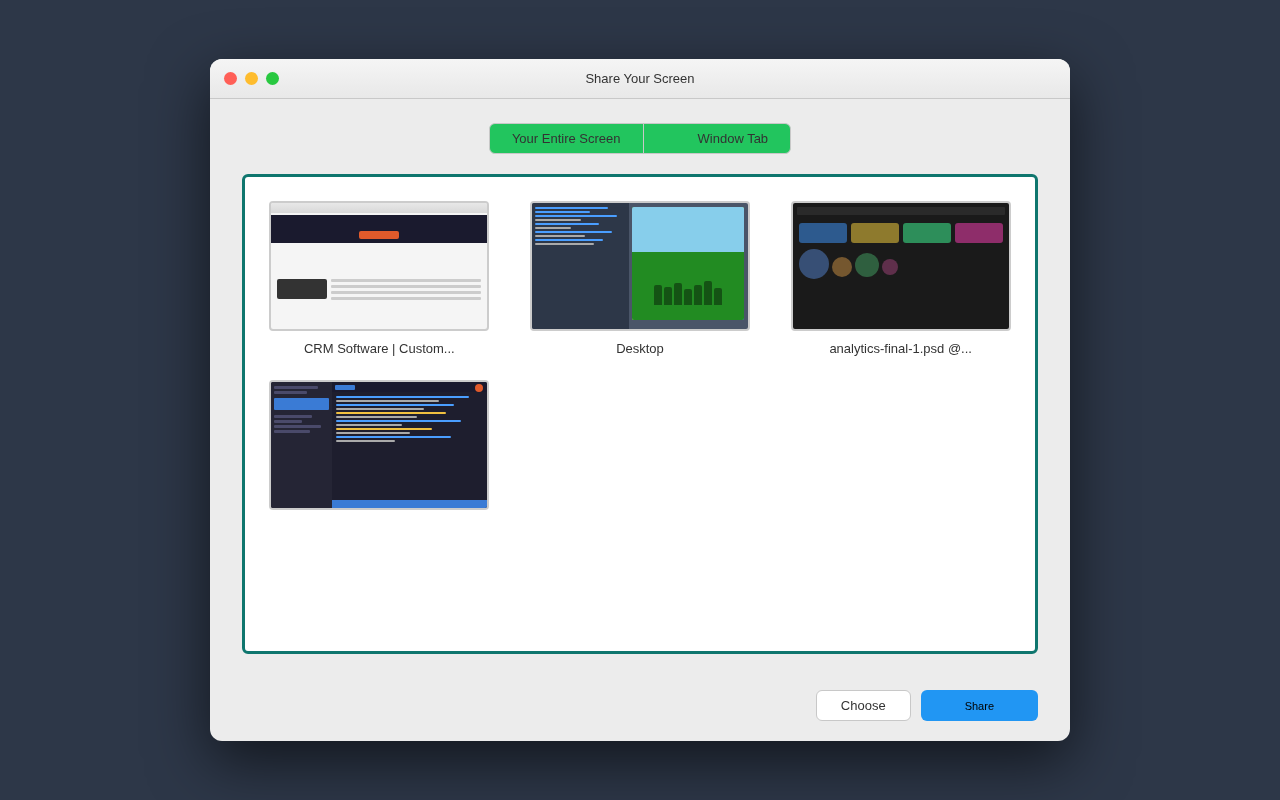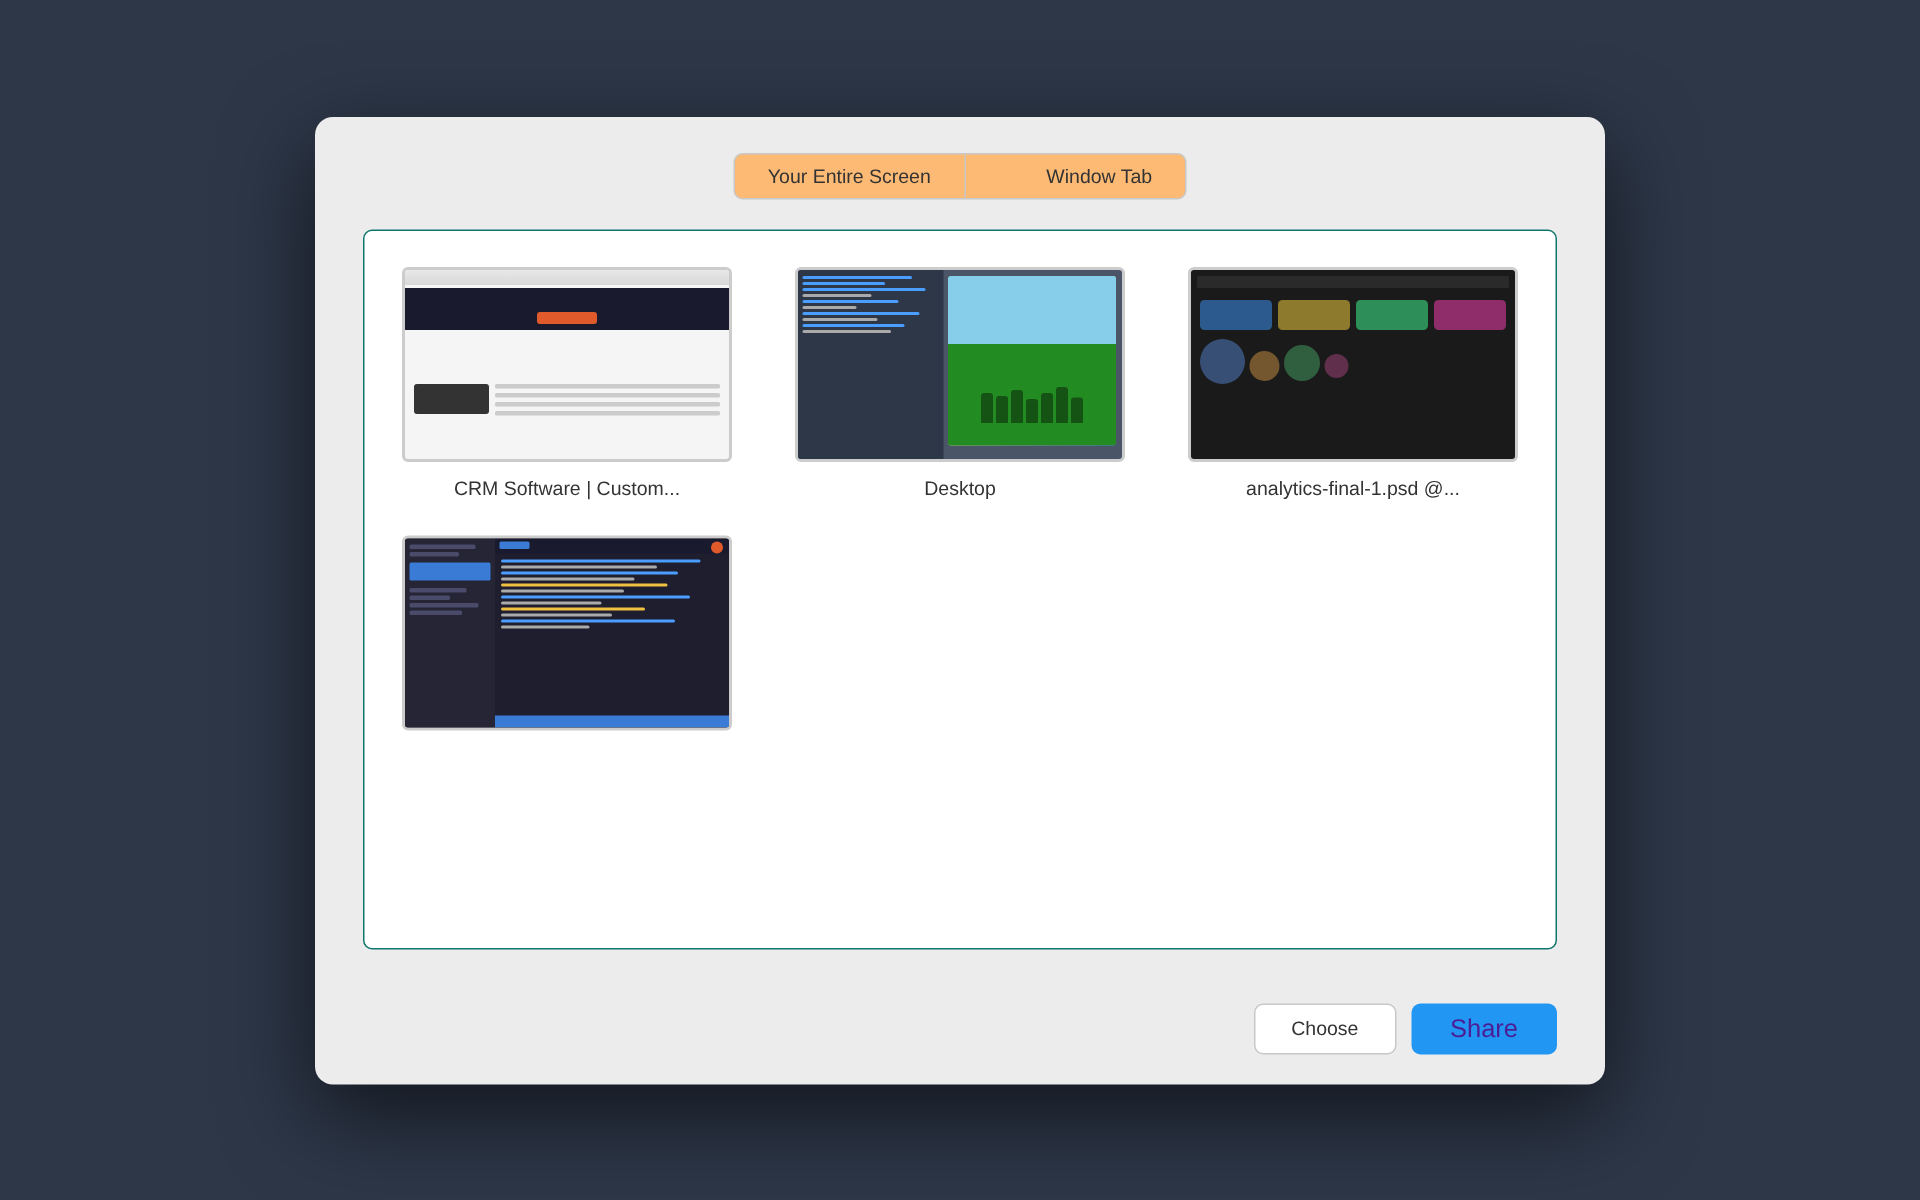--- a/index.html
+++ b/index.html
@@ -73,21 +73,21 @@
       display: flex;
       justify-content: center;
       margin-bottom: 20px;
     }
 
     .tabs-group {
       display: flex;
       border: 1px solid #c8c8c8;
       border-radius: 6px;
       overflow: hidden;
-      background: #fdba74;
+      background: #22c55e;
       gap: 32px;
     }
 
     .tab-btn {
       padding: 7px 22px;
       font-size: 13px;
       cursor: pointer;
       border: none;
       background: transparent;
       color: #333;
@@ -99,21 +99,21 @@
     }
 
     .tab-btn.active {
       background: #2196f3;
       color: white;
       font-weight: 500;
     }
 
     .content-area {
       background: white;
-      border: 1px solid #0f766e;
+      border: 3px solid #0f766e;
       border-radius: 6px;
       padding: 24px 20px;
       min-height: 480px;
     }
 
     .windows-grid {
       display: grid;
       grid-template-columns: repeat(3, 1fr);
       gap: 24px 32px;
     }
@@ -403,35 +403,43 @@
       padding: 7px 24px;
       border: 1px solid #c8c8c8;
       border-radius: 6px;
       background: white;
       font-size: 13px;
       cursor: pointer;
       color: #333;
     }
 
     .btn-share {
-      padding: 7px 26px;
+      padding: 7px 44px;
       border: none;
       border-radius: 6px;
       background: #2196f3;
-      font-size: 17px;
+      font-size: 11px;
       cursor: pointer;
-      color: #4c1d95;
+      color: #000000;
       font-weight: 500;
     }
   </style>
 </head>
 <body>
 
 <div class="dialog">
 
+  <div class="title-bar">
+    <div class="window-controls">
+      <button class="control-btn control-close"></button>
+      <button class="control-btn control-minimize"></button>
+      <button class="control-btn control-maximize"></button>
+    </div>
+    <span class="title-text">Share Your Screen</span>
+  </div>
 
   <div class="dialog-body">
 
     <div class="tabs-container">
       <div class="tabs-group">
         <button class="tab-btn">Your Entire Screen</button>
         <button class="tab-btn">Window Tab</button>
       </div>
     </div>
 

